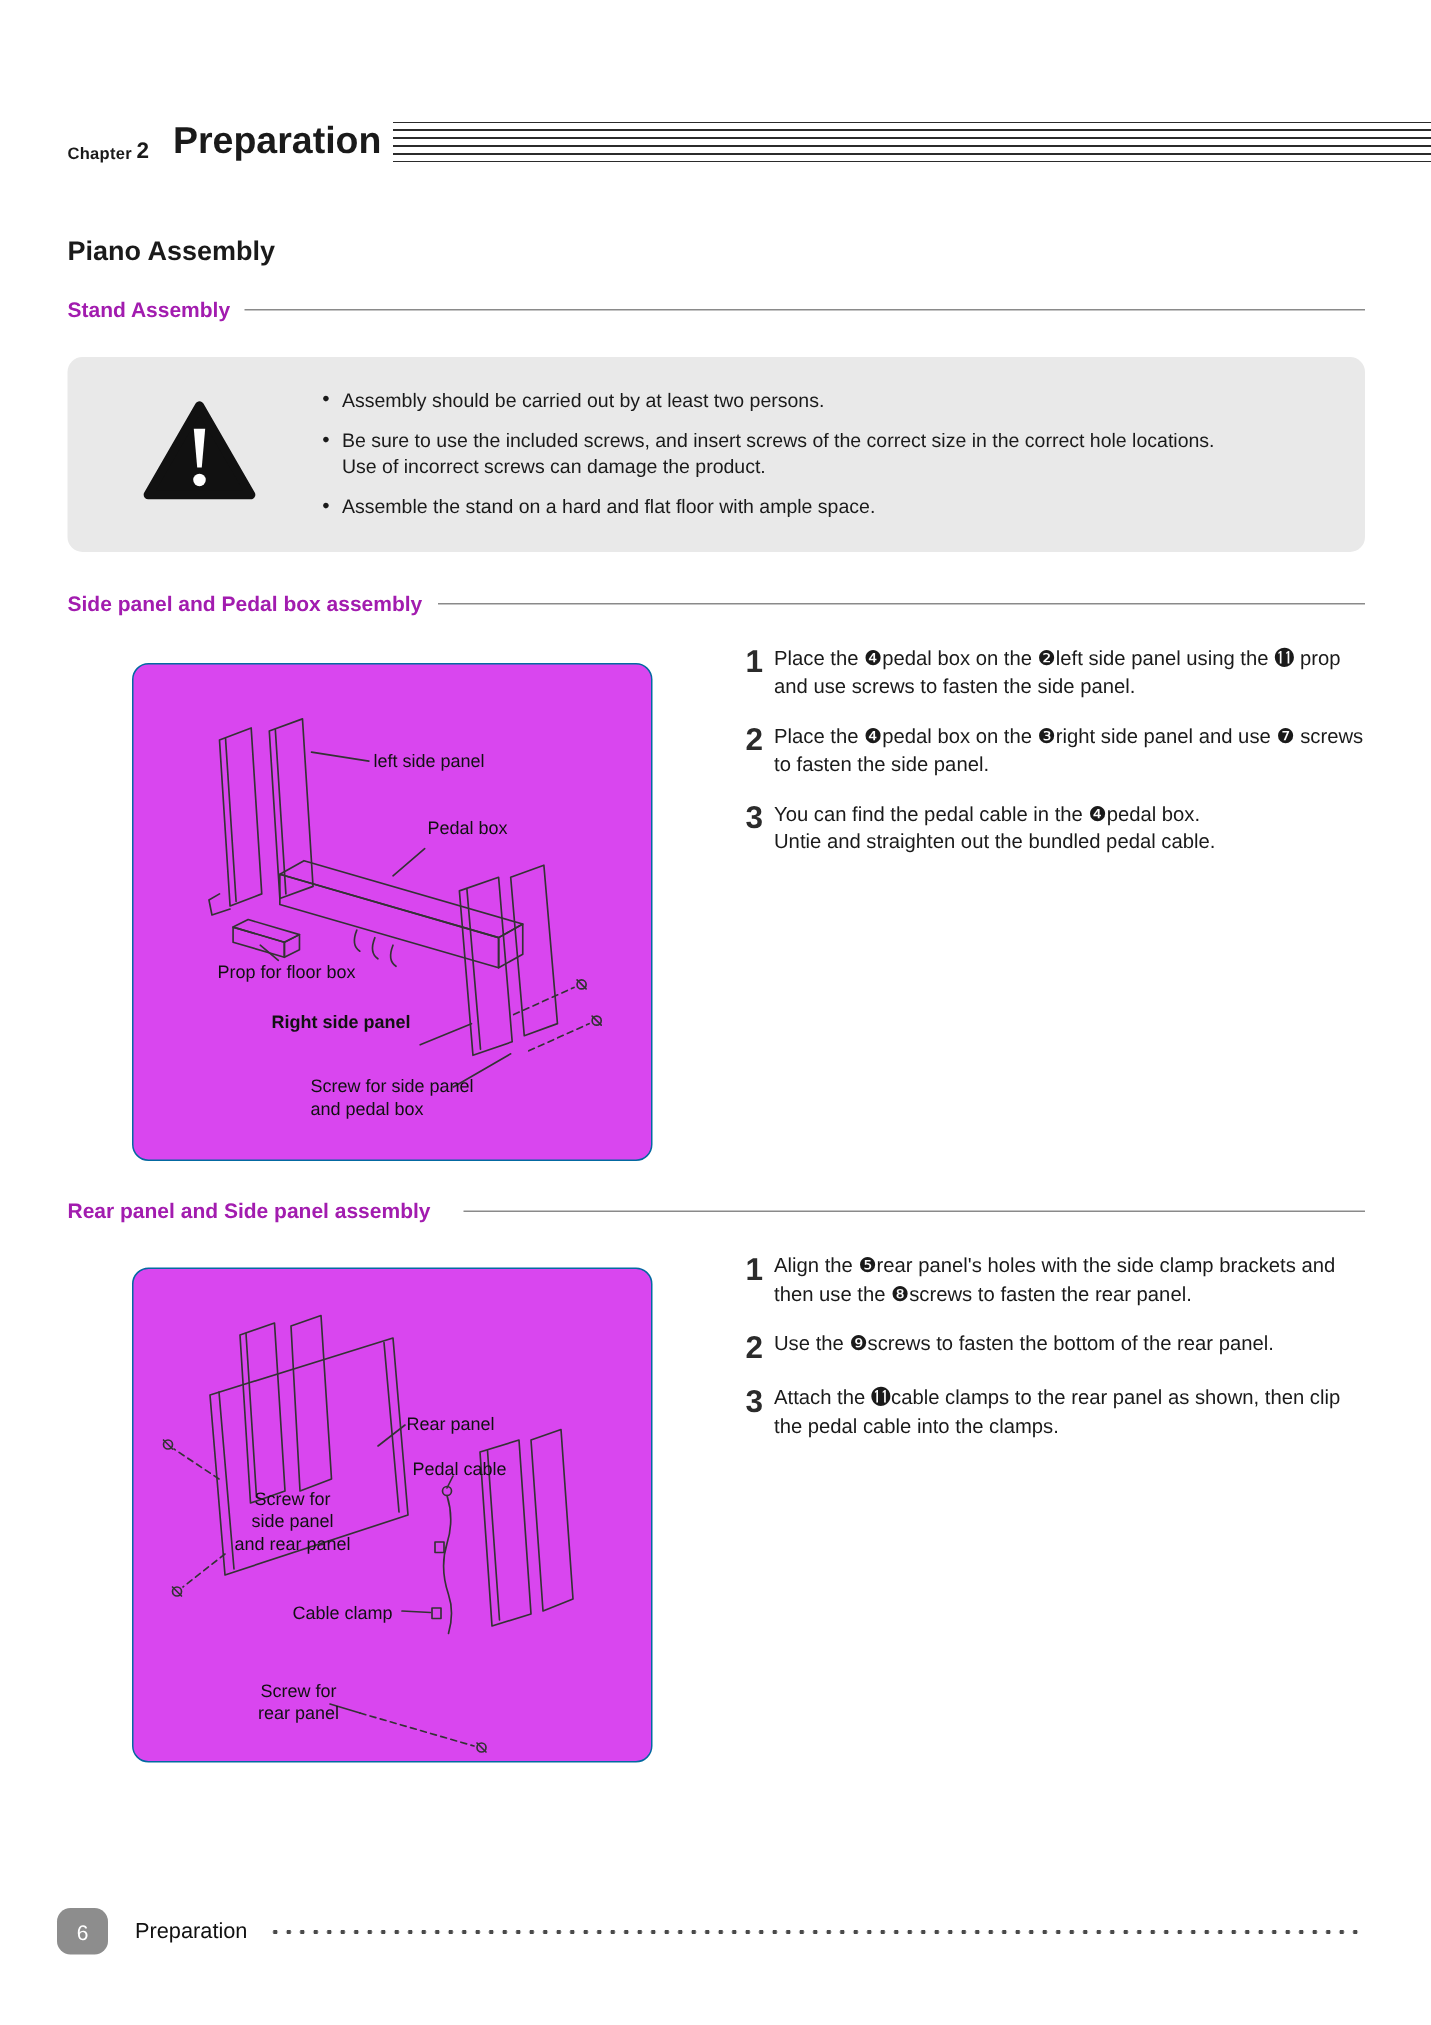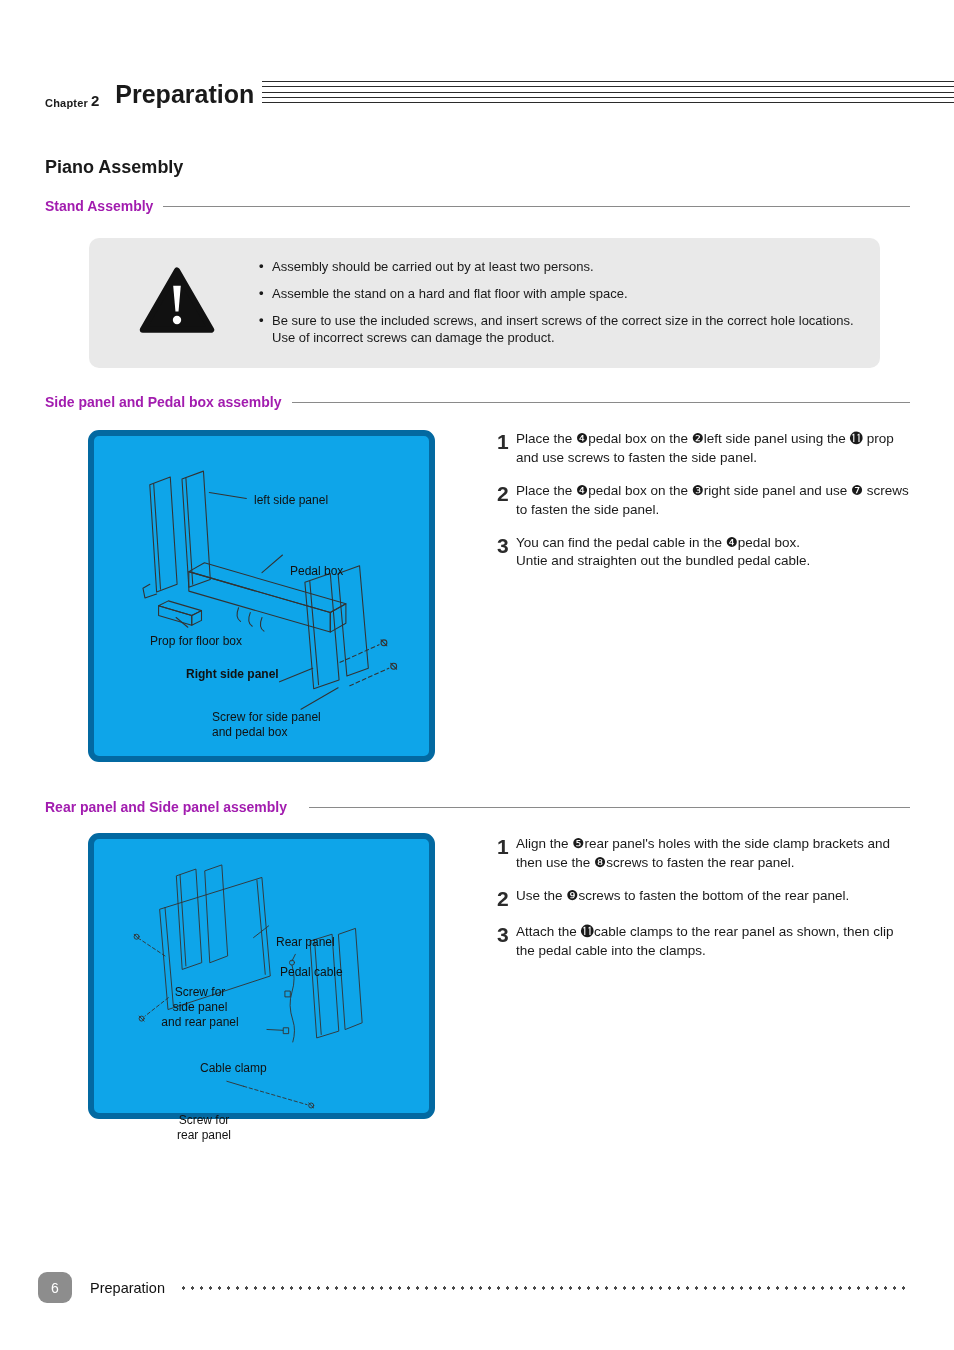--- a/index.html
+++ b/index.html
@@ -19,33 +19,33 @@
   
   .section-title{position:absolute;left:45px;top:157px;font-size:18px;font-weight:bold;margin:0;}
   .subhead{position:absolute;left:45px;right:44px;display:flex;align-items:center;
     font-size:14px;font-weight:bold;color:#a21caf;}
   .subhead .rule{flex:1;border-top:1px solid #8a8a8a;margin-left:10px;}
   #sub-stand{top:198px;}
   #sub-side{top:394px;}
   #sub-rear{top:799px;gap:12px;}
 
   
-  .warning-box{position:absolute;left:45px;top:238px;width:791px;height:130px;
-    background:#e9e9e9;border-radius:10px;margin-left:44px;}
+  .warning-box{position:absolute;left:45px;top:238px;width:865px;height:130px;
+    background:#e9e9e9;border-radius:10px;}
   .warning-icon{position:absolute;left:50px;top:28px;width:76px;height:70px;}
   .warning-list{position:absolute;left:170px;top:20px;right:18px;margin:0;padding:0;list-style:none;}
   .warning-list li{position:relative;padding-left:13px;font-size:13px;line-height:1.32;
     margin-bottom:10px;white-space:pre-line;}
   .warning-list li::before{content:"\2022";position:absolute;left:0;top:-1px;font-weight:bold;}
 
   
-  .diagram-box{position:absolute;left:88px;width:347px;border:6px solid #0369a1;
-    border-radius:11px;background:#0ea5e9;box-sizing:border-box;}
+  .diagram-box{position:absolute;left:88px;width:347px;border:1px solid #0369a1;
+    border-radius:11px;background:#d946ef;box-sizing:border-box;margin-top:12px;}
   #diagram-side{top:430px;height:332px;}
-  #diagram-rear{top:833px;height:286px;padding-left:20px;}
+  #diagram-rear{top:833px;height:330px;padding-left:20px;}
   .diagram-box svg{position:absolute;left:0;top:0;width:100%;height:100%;}
   .dlabel{position:absolute;font-size:12px;line-height:1.25;white-space:pre-line;color:#111;}
   .dlabel.center{text-align:center;}
 
   
   .steps{position:absolute;left:497px;width:413px;}
   #steps-side{top:430px;}
   #steps-rear{top:835px;}
   .step{display:flex;margin-bottom:14px;}
   .step-num{width:19px;flex:none;font-size:21px;font-weight:bold;color:#2b2b2b;line-height:1;padding-top:1px;}
@@ -82,23 +82,23 @@
   <div class="warning-box">
     <div class="warning-icon">
       <svg viewBox="0 0 100 92">
         <path d="M50 6 L95 84 L5 84 Z" fill="#111" stroke="#111" stroke-width="8" stroke-linejoin="round"></path>
         <polygon points="45,26 55,26 52,60 48,60" fill="#fff"></polygon>
         <circle cx="50" cy="71" r="5.5" fill="#fff"></circle>
       </svg>
     </div>
     <ul class="warning-list">
       <li>Assembly should be carried out by at least two persons.</li>
-      <li>Assemble the stand on a hard and flat floor with ample space.</li>
       <li>Be sure to use the included screws, and insert screws of the correct size in the correct hole locations.
 Use of incorrect screws can damage the product.</li>
+      <li>Assemble the stand on a hard and flat floor with ample space.</li>
     </ul>
   </div>
 
   <div class="subhead" id="sub-side">
     <span>Side panel and Pedal box assembly</span>
     <span class="rule"></span>
   </div>
 
   <div class="diagram-box" id="diagram-side">
     <svg viewBox="0 0 343 328">
@@ -134,21 +134,21 @@
         <line x1="304" y1="233" x2="310" y2="239"></line>
 
         <line x1="156" y1="64" x2="118" y2="58"></line>
         <line x1="193" y1="122" x2="172" y2="140"></line>
         <line x1="96" y1="196" x2="84" y2="186"></line>
         <line x1="190" y1="252" x2="224" y2="238"></line>
         <line x1="212" y1="280" x2="250" y2="258"></line>
       </g>
     </svg>
     <div class="dlabel" style="left:160px;top:57px;">left side panel</div>
-    <div class="dlabel" style="left:196px;top:128px;">Pedal box</div>
+    <div class="dlabel" style="left:196px;top:102px;">Pedal box</div>
     <div class="dlabel" style="left:56px;top:198px;">Prop for floor box</div>
     <div class="dlabel" style="left:92px;top:231px;font-weight:bold;">Right side panel</div>
     <div class="dlabel" style="left:118px;top:274px;">Screw for side panel
 and pedal box</div>
   </div>
 
   <div class="steps" id="steps-side">
     <div class="step">
       <span class="step-num">1</span>
       <p class="step-text">Place the ❹pedal box on the ❷left side panel using the ⓫ prop and use screws to fasten the side panel.</p>

